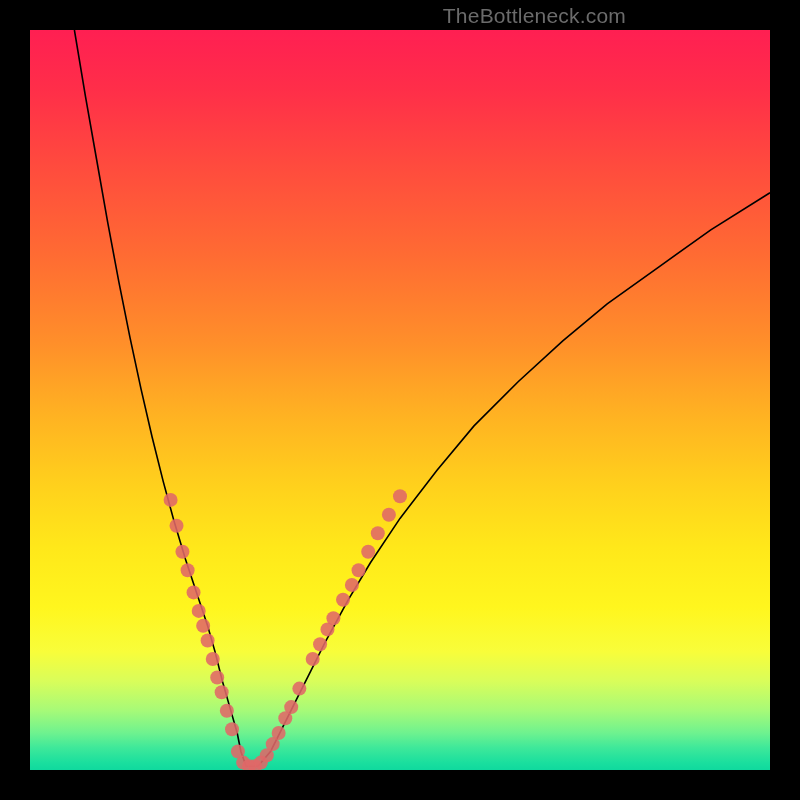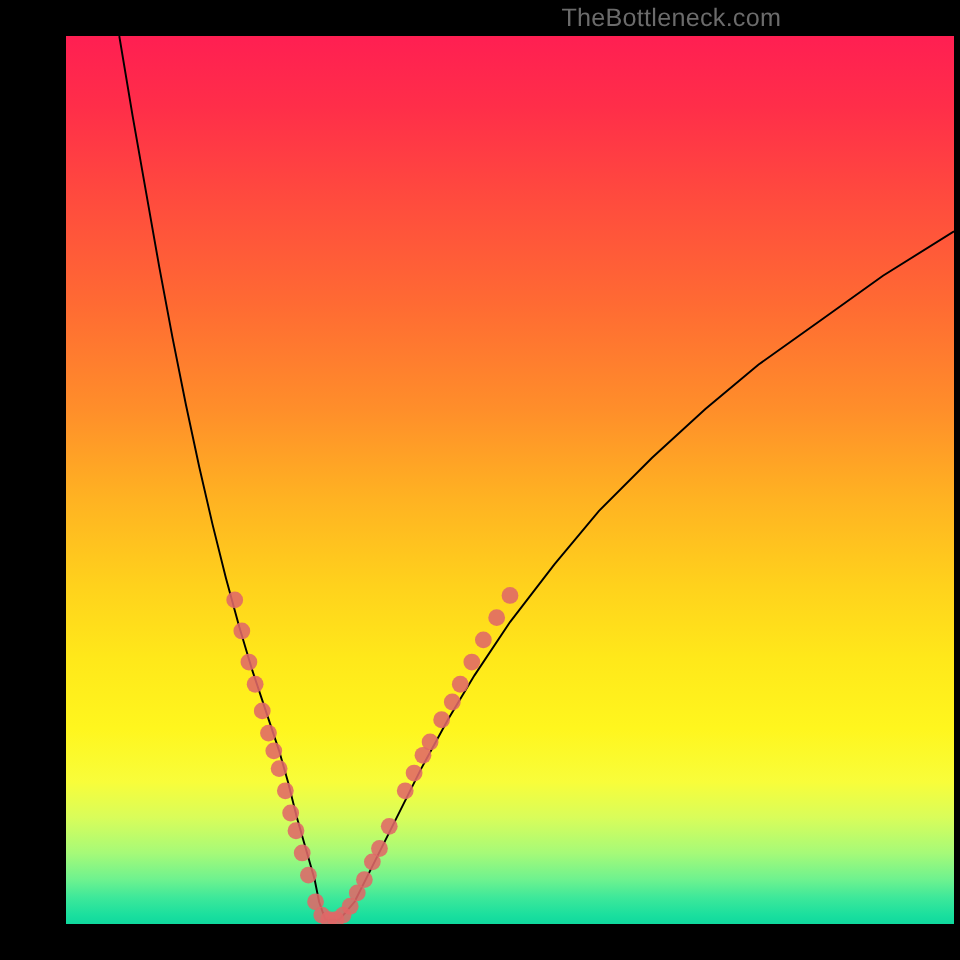--- a/index.html
+++ b/index.html
@@ -9,21 +9,20 @@
     height: 800px;
     overflow: hidden;
     background: #000;
     font-family: Arial, Helvetica, sans-serif;
   }
   .frame {
     position: relative;
     width: 636px;
     height: 800px;
     background: #000;
-    margin-left: 25px;
   }
   .plot-area {
     position: absolute;
     left: 30px;
     top: 30px;
     width: 740px;
     height: 740px;
     
     background: linear-gradient(to bottom,
       #ff1f52 0%,

